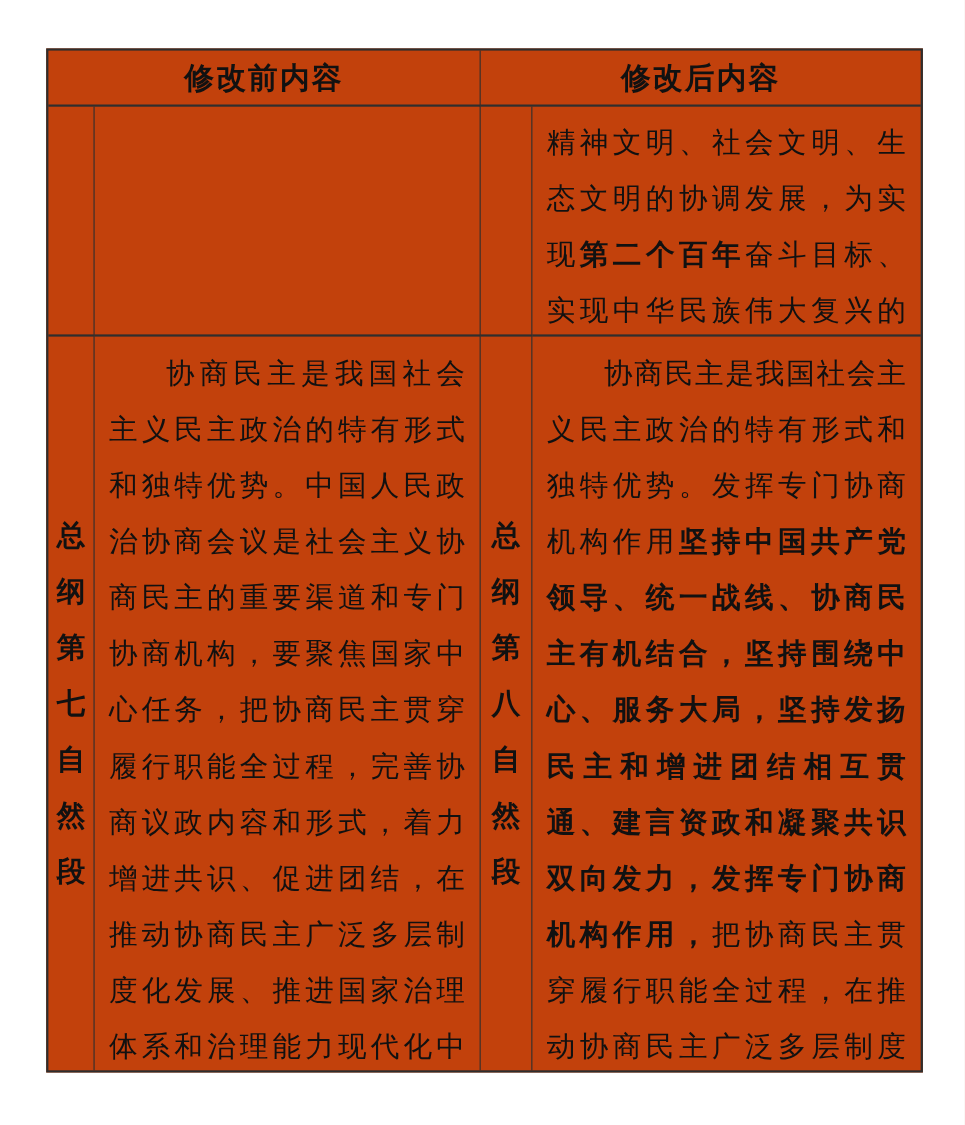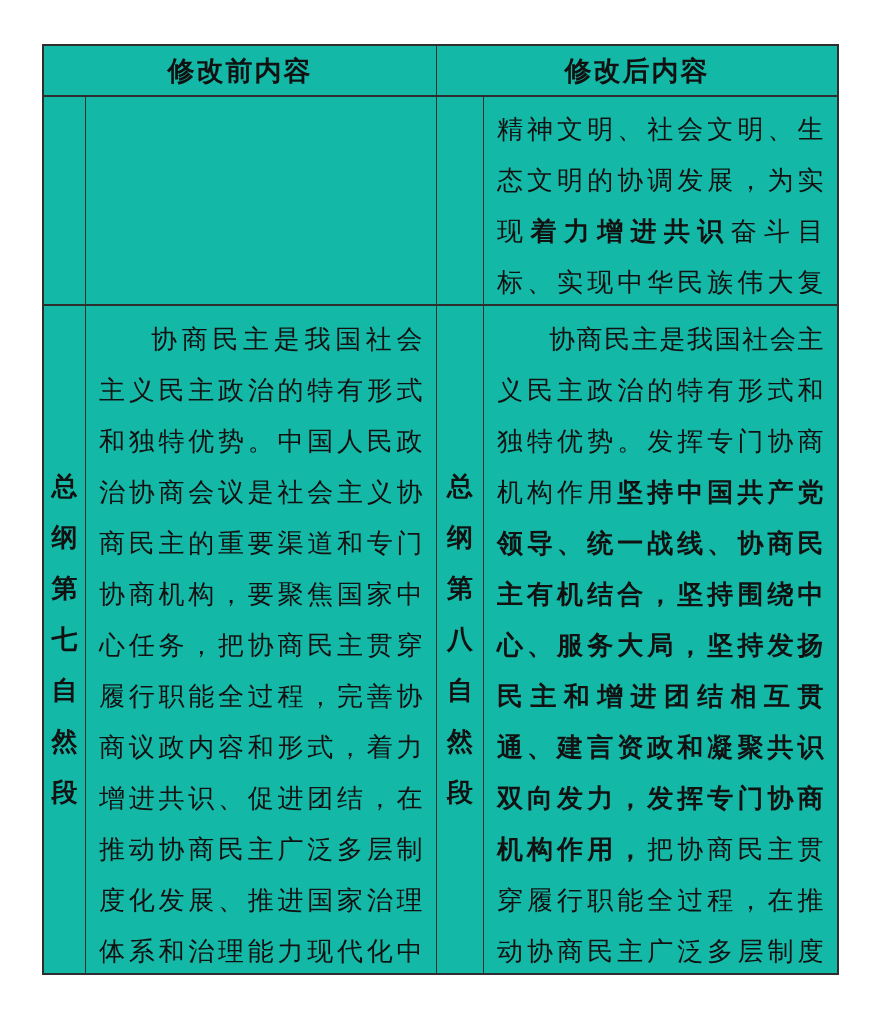--- a/index.html
+++ b/index.html
@@ -15,21 +15,21 @@
     position: absolute;
     left: 42px;
     top: 44px;
     width: 797px;
     height: 931px;
     box-sizing: border-box;
     border: 2px solid #2e2e2e;
     display: grid;
     grid-template-columns: 42px 351px 47px 1fr;
     grid-template-rows: 51px 209px 1fr;
-    background: #14b8a6;
+    background: #c2410c;
   }
   .cell {
     box-sizing: border-box;
     border-right: 1px solid #2e2e2e;
     border-bottom: 2px solid #2e2e2e;
     overflow: hidden;
     min-width: 0;
   }
   .last-col { border-right: none; }
   .last-row { border-bottom: none; }
@@ -87,21 +87,21 @@
 
     <div class="cell header-cell header-before">修改前内容</div>
     <div class="cell header-cell header-after last-col">修改后内容</div>
 
     <div class="cell row1 label-cell"></div>
     <div class="cell row1 text-cell">
       <p></p>
     </div>
     <div class="cell row1 label-cell"></div>
     <div class="cell row1 text-cell last-col">
-      <p><span>精神文明、社会文明、生态文明的协调发展，为实现</span><span class="seg-bold">着力增进共识</span><span>奋斗目标、实现中华民族伟大复兴的中国梦而</span></p>
+      <p><span>精神文明、社会文明、生态文明的协调发展，为实现</span><span class="seg-bold">第二个百年</span><span>奋斗目标、实现中华民族伟大复兴的中国梦而</span></p>
     </div>
 
     <div class="cell row2 label-cell last-row">
         <div class="ch">总</div>
         <div class="ch">纲</div>
         <div class="ch">第</div>
         <div class="ch">七</div>
         <div class="ch">自</div>
         <div class="ch">然</div>
         <div class="ch">段</div>

